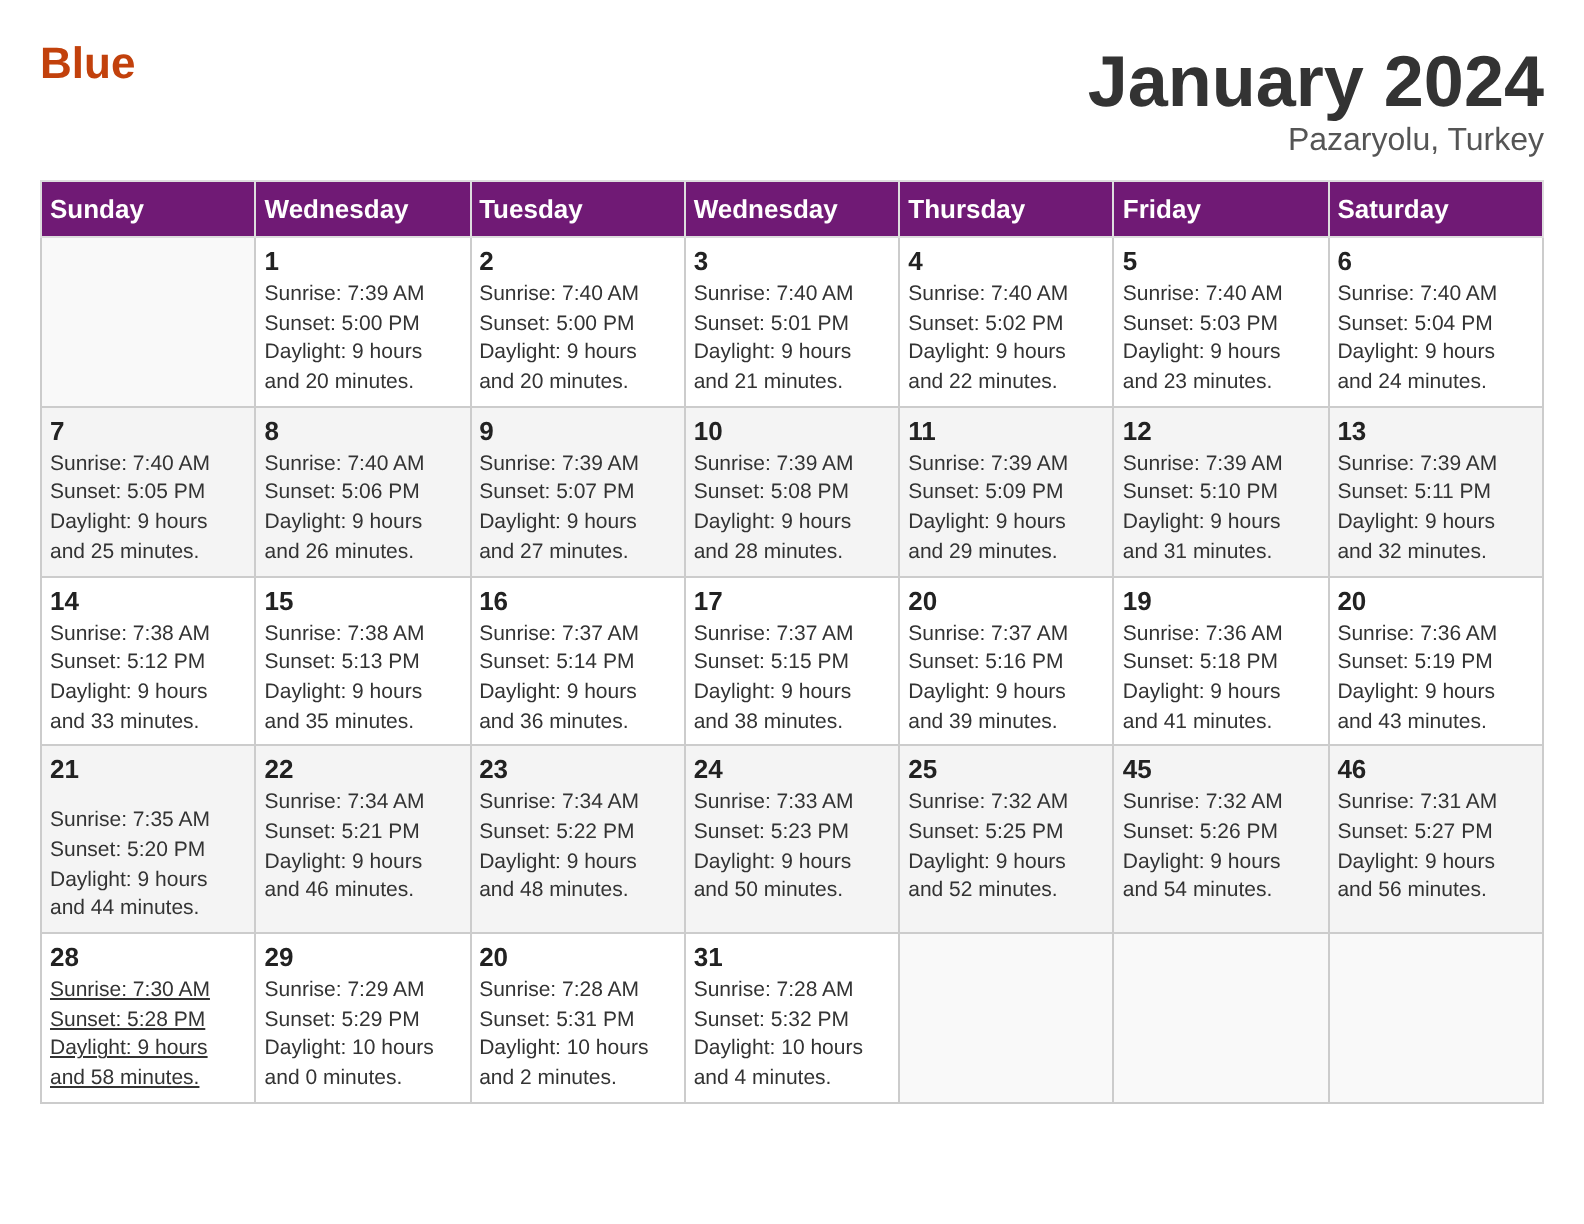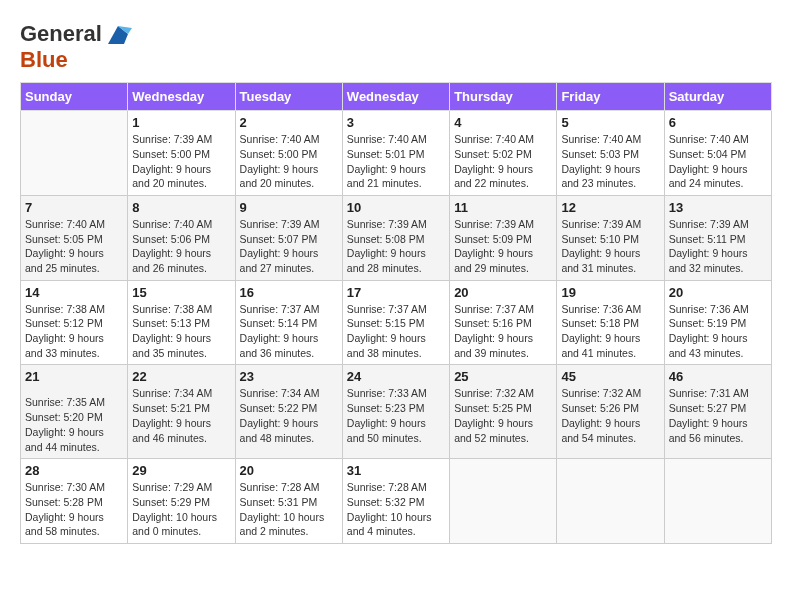--- a/index.html
+++ b/index.html
@@ -43,21 +43,21 @@
     .location-title {
       font-size: 16px;
       color: #555;
     }
     table {
       width: 100%;
       border-collapse: collapse;
       font-size: 11px;
     }
     thead tr th {
-      background: #8b5cf6;
+      background: #701a75;
       color: #fff;
       padding: 6px 4px;
       text-align: left;
       font-size: 13px;
       font-weight: bold;
       border: 1px solid #ddd;
     }
     tbody tr td {
       border: 1px solid #ccc;
       vertical-align: top;
@@ -88,29 +88,26 @@
     tbody tr td.empty {
       background: #f9f9f9 !important;
     }
   </style>
 </head>
 <body>
 
 <div class="header">
   <div class="logo">
     <div>
-      <div style="display:flex;align-items:center;">
-        <span class="logo-text"><span class="logo-general">General</span></span>
-        <svg class="logo-icon" viewBox="0 0 28 28" xmlns="http://www.w3.org/2000/svg">
-          <polygon points="4,24 14,6 24,14 20,24" fill="#1a5fa8"></polygon>
-          <polygon points="14,6 24,14 28,8" fill="#5ab4e8"></polygon>
-        </svg>
-      </div>
       <div class="logo-text"><span class="logo-blue">Blue</span></div>
     </div>
+  </div>
+  <div class="title-block">
+    <div class="month-title">January 2024</div>
+    <div class="location-title">Pazaryolu, Turkey</div>
   </div>
 </div>
 
 <table>
   <thead>
     <tr id="header-row">
         <th>Sunday</th>
         <th>Wednesday</th>
         <th>Tuesday</th>
         <th>Wednesday</th>
@@ -314,21 +311,21 @@
           <div class="day-num">46</div>
           <div class="day-info" style="white-space: pre-line;">Sunrise: 7:31 AM
 Sunset: 5:27 PM
 Daylight: 9 hours
 and 56 minutes.</div>
         </td>
       </tr>
       <tr>
         <td>
           <div class="day-num">28</div>
-          <div class="day-info" style="white-space: pre-line;">Sunrise: 7:30 AM
+          <div class="day-info" style="white-space: pre-line; text-decoration: underline;">Sunrise: 7:30 AM
 Sunset: 5:28 PM
 Daylight: 9 hours
 and 58 minutes.</div>
         </td>
         <td>
           <div class="day-num">29</div>
           <div class="day-info" style="white-space: pre-line;">Sunrise: 7:29 AM
 Sunset: 5:29 PM
 Daylight: 10 hours
 and 0 minutes.</div>

